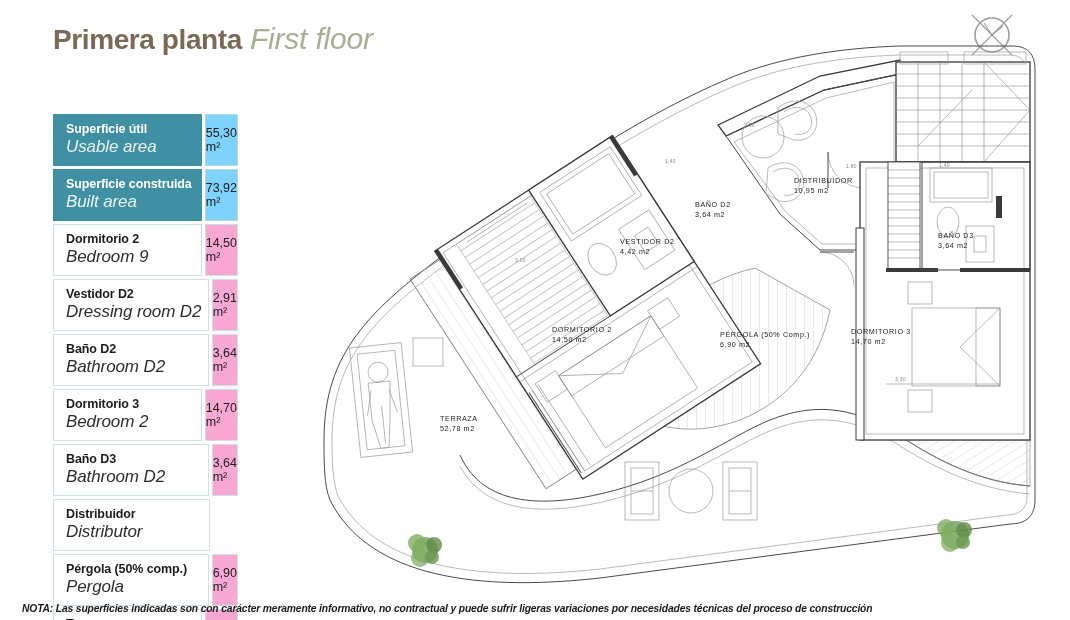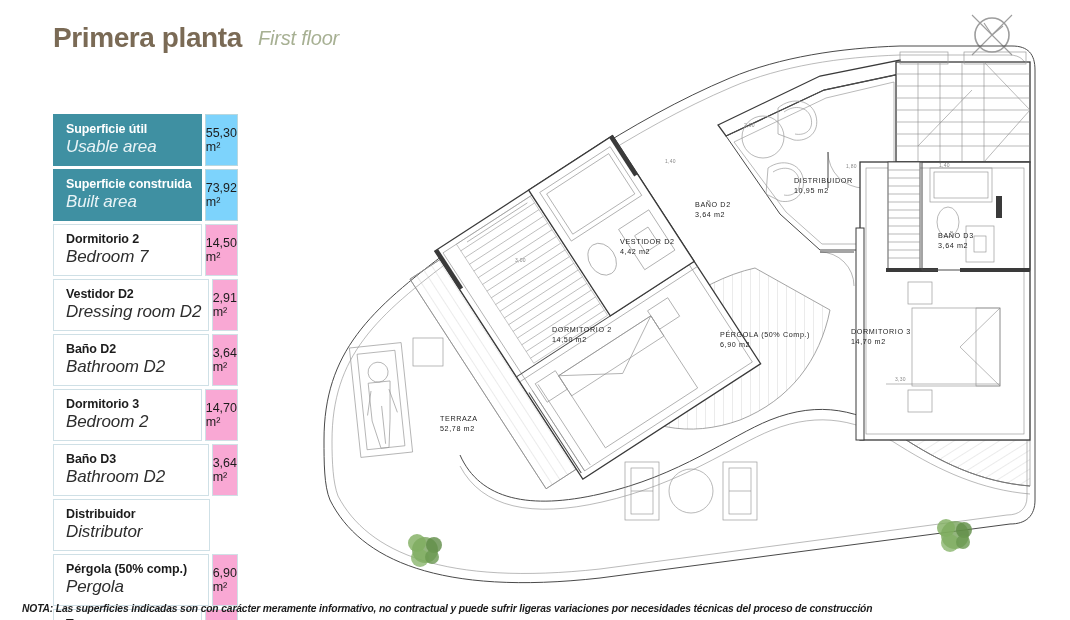--- a/index.html
+++ b/index.html
@@ -5,26 +5,26 @@
   * { box-sizing: border-box; margin: 0; padding: 0; }
   html, body {
     width: 1070px; height: 620px;
     background: #ffffff;
     font-family: "Liberation Sans", sans-serif;
     overflow: hidden;
   }
   #page { position: relative; width: 1070px; height: 620px; background:#fff; }
 
   
-  #header { position: absolute; left: 53px; top: 22px; display: flex; align-items: center; gap: 16px; }
+  #header { position: absolute; left: 53px; top: 22px; display: flex; align-items: flex-end; gap: 8px; }
   #title-es {
     font-size: 28px; font-weight: 700; color: #7a6a55; letter-spacing: -0.4px;
   }
   #title-en {
-    font-size: 20px; font-weight: 400; font-style: italic; color: #a7b093; letter-spacing: -0.2px;
+    font-size: 30px; font-weight: 400; font-style: italic; color: #a7b093; letter-spacing: -0.2px;
   }
 
   
   #area-table { position: absolute; left: 53px; top: 114px; width: 185px; }
   .area-row { display: flex; align-items: stretch; margin-bottom: 3px; }
   .area-label {
     width: 157px; padding: 7px 0 7px 12px;
     border: 1px solid #cfe0e6; background: #fff;
   }
   .area-value {
@@ -71,21 +71,21 @@
       <div class="area-row highlight">
         <div class="area-label">
           <div class="label-es">Superficie construida</div>
           <div class="label-en">Built area</div>
         </div>
         <div class="area-value">73,92 m²</div>
       </div>
       <div class="area-row">
         <div class="area-label">
           <div class="label-es">Dormitorio 2</div>
-          <div class="label-en">Bedroom 7</div>
+          <div class="label-en">Bedroom 9</div>
         </div>
         <div class="area-value">14,50 m²</div>
       </div>
       <div class="area-row">
         <div class="area-label">
           <div class="label-es">Vestidor D2</div>
           <div class="label-en">Dressing room D2</div>
         </div>
         <div class="area-value">2,91 m²</div>
       </div>

